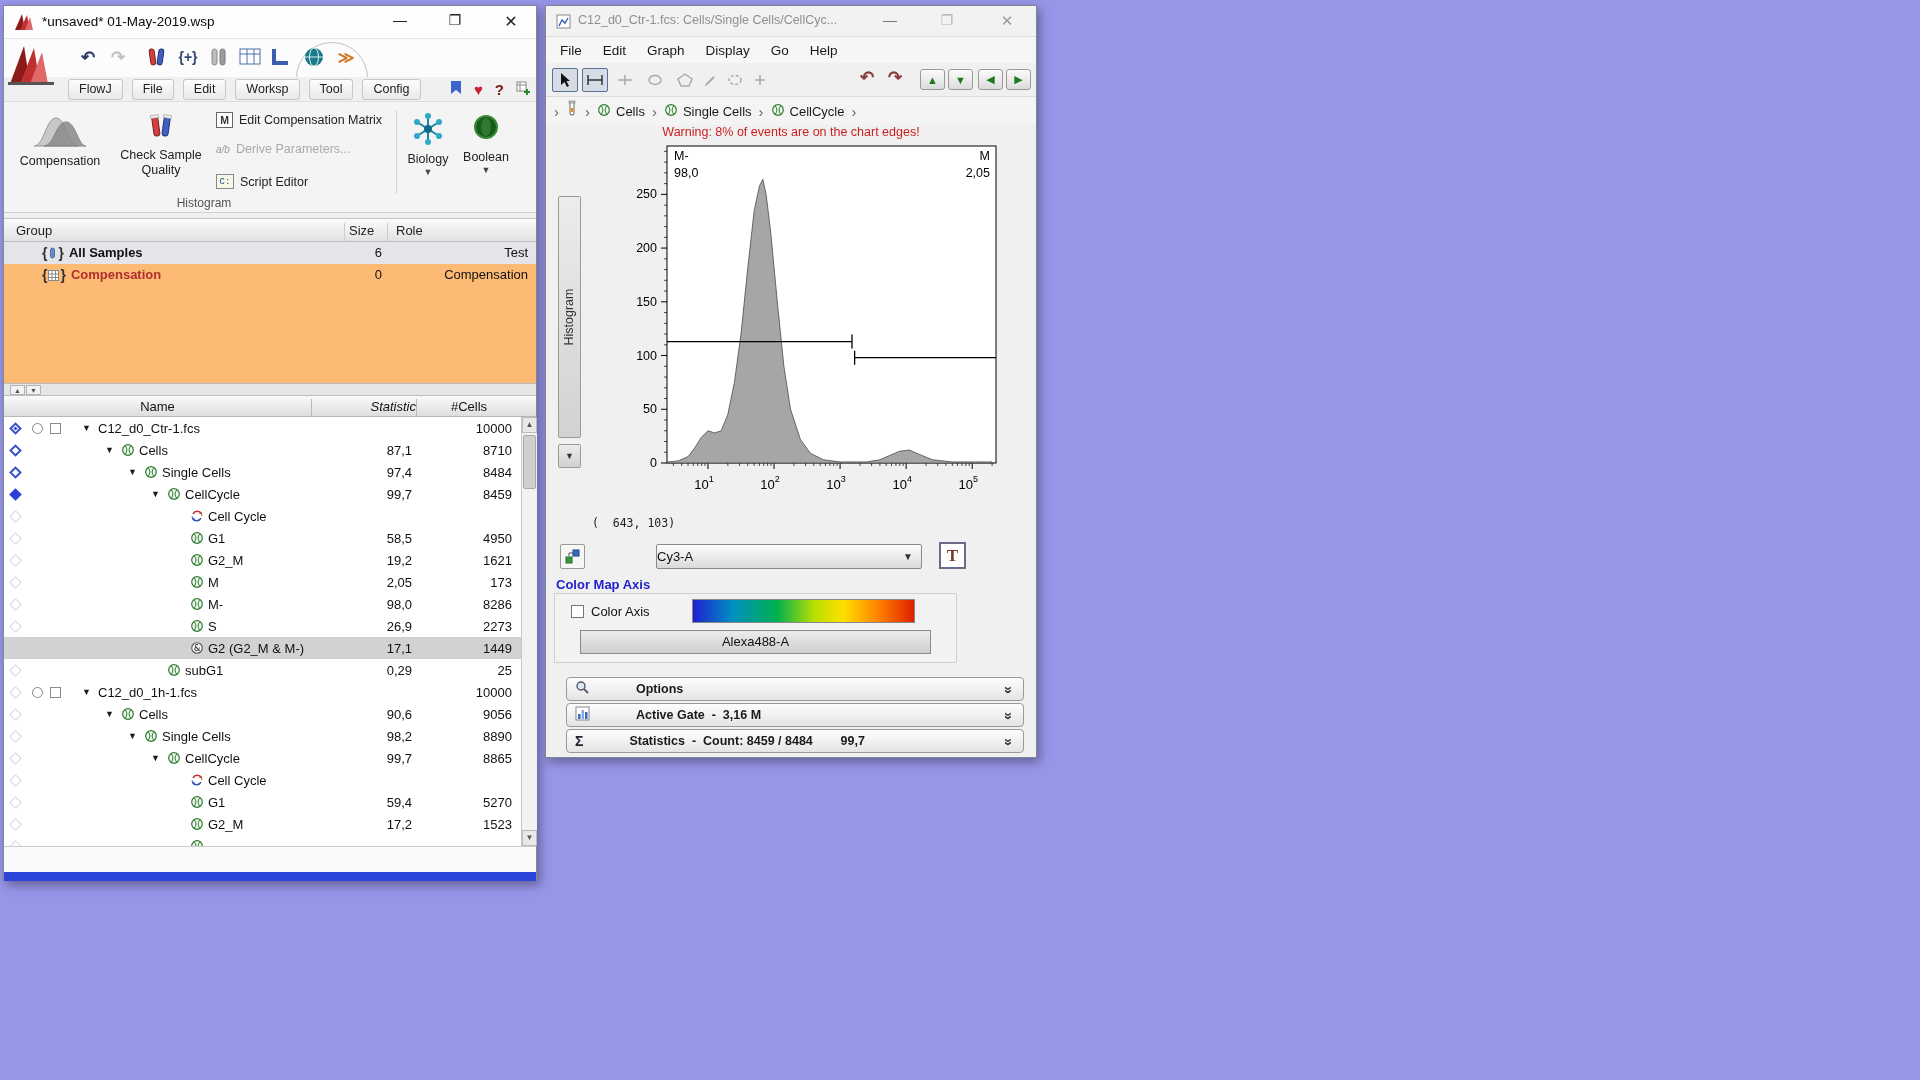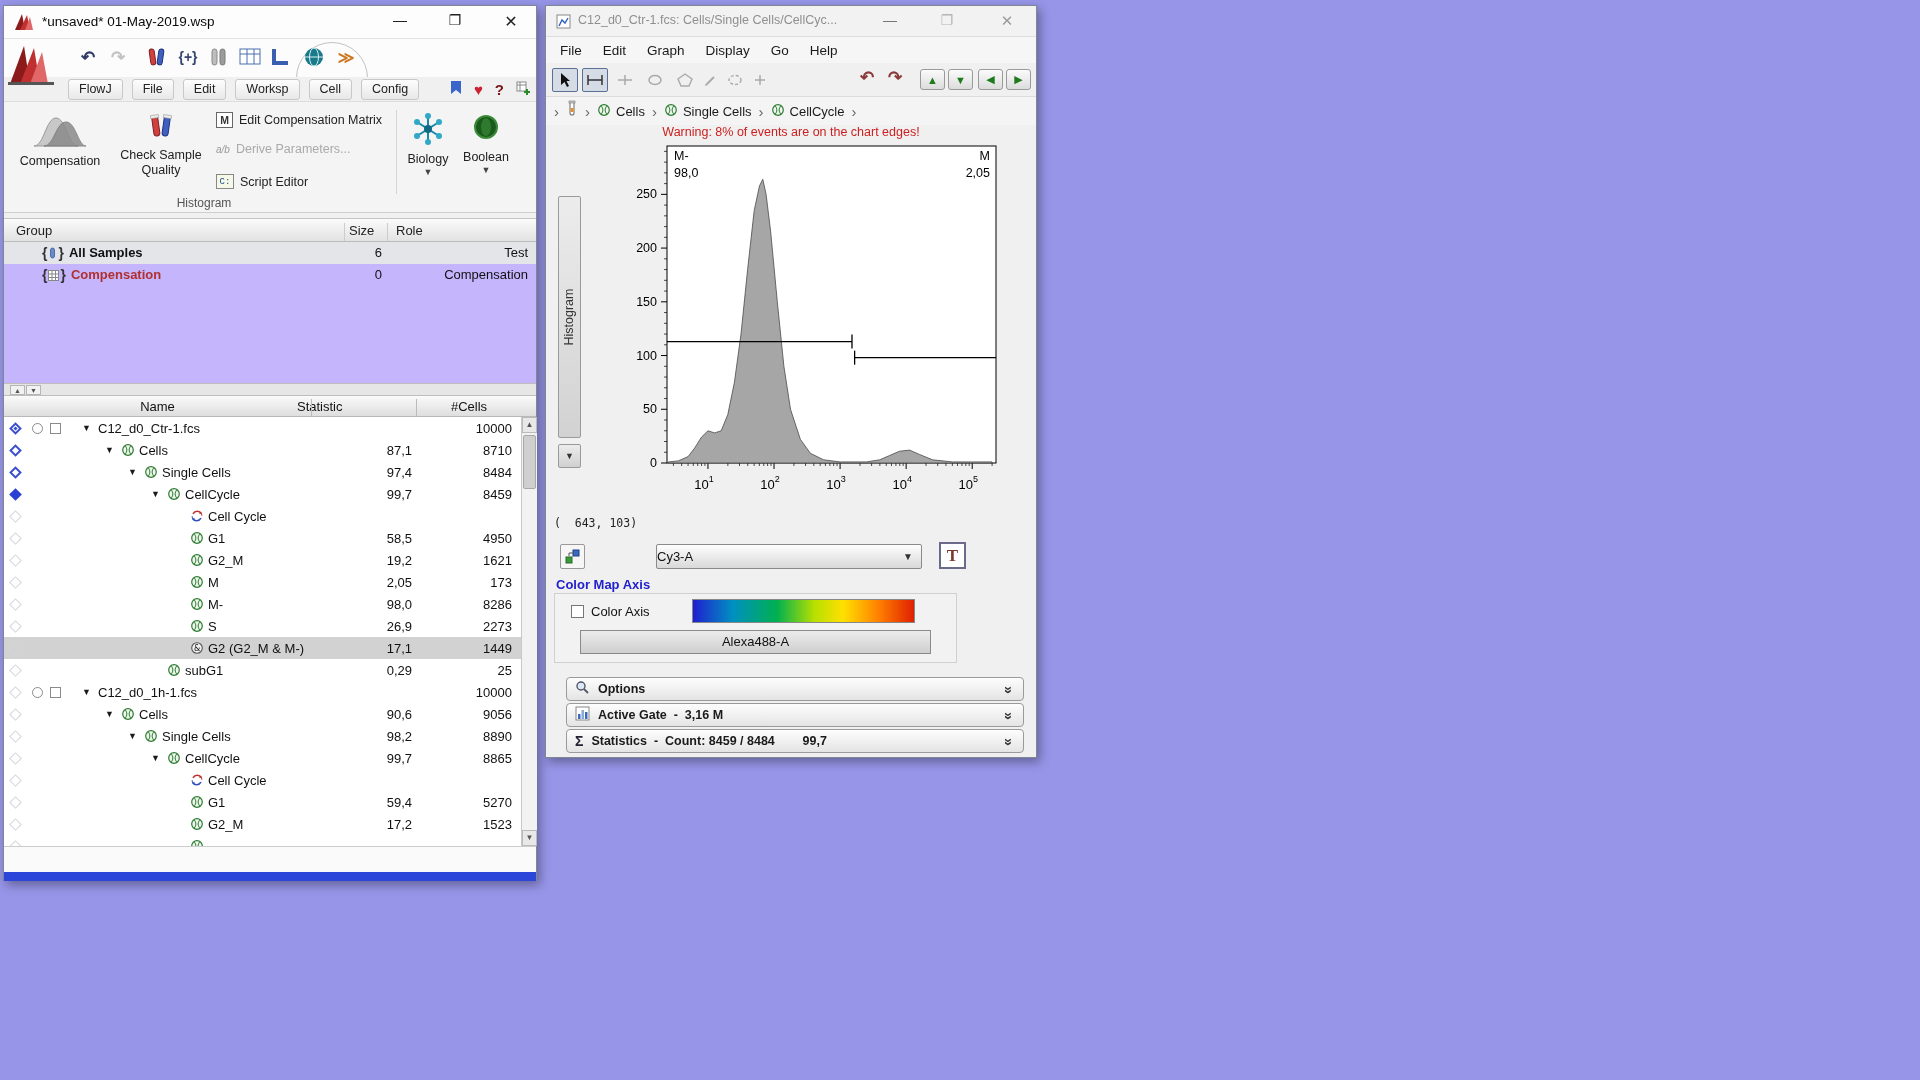--- a/index.html
+++ b/index.html
@@ -1,20 +1,20 @@
 <!DOCTYPE html>
 <html><head>
 <meta charset="utf-8">
 <style>
   * { box-sizing: border-box; margin: 0; padding: 0; }
   html,body { width:1920px; height:1080px; overflow:hidden; }
   body { font-family:"Liberation Sans", sans-serif; font-size:13px; color:#111; }
   .desktop { position:absolute; inset:0; }
   .win { position:absolute; background:#f0f0f0; border:1px solid #7f8694; box-shadow:3px 4px 10px rgba(0,0,0,.35); }
-  .pre { white-space:pre; }
+  .pre { white-space:pre;margin-left:38px; }
 
   
   .main-win { left:3px; top:5px; width:534px; height:876px; }
   .mw-titlebar { position:absolute; left:0; top:0; right:0; height:33px; background:#fdfdfd; border-bottom:1px solid #e3e3e3; }
   .mw-appicon { position:absolute; left:10px; top:6px; }
   .mw-title { position:absolute; left:38px; top:8px; font-size:13.5px; color:#0a0a0a; }
   .wbtn { position:absolute; top:6px; width:22px; text-align:center; font-size:14px; color:#222; cursor:default; }
   .mw-min { right:125px; } .mw-max { right:70px; } .mw-close { right:14px; font-size:16px; }
   .mw-toolbar { position:absolute; left:0; top:33px; right:0; height:38px; background:#fcfcfc; overflow:hidden; }
   .deco-circle { position:absolute; left:292px; top:3px; width:72px; height:72px; border:1px solid #c2c2c2; border-radius:50%; }
@@ -34,40 +34,40 @@
   .rb-label { margin-top:3px; line-height:15px; }
   .rb-item { position:absolute; left:0; display:flex; align-items:center; gap:6px; font-size:12.5px; color:#222; white-space:nowrap; }
   .rb-item.dis { color:#aaa; }
   .mini-box { display:inline-flex; width:17px; height:16px; border:1px solid #666; align-items:center; justify-content:center; font-size:10.5px; font-weight:bold; color:#333; background:#fff; }
   .mini-frac { font-size:10px; color:#999; font-style:italic; }
   .mini-script { display:inline-flex; width:18px; height:15px; border:1px solid #888; align-items:center; justify-content:center; font-size:9px; font-family:"Liberation Mono",monospace; color:#1a4a8a; background:#f6f8e8; }
   .rb-drop { font-size:9px; color:#444; }
   .rb-section { position:absolute; left:140px; width:120px; bottom:2px; text-align:center; color:#555; font-size:12px; }
   .rb-vsep { position:absolute; left:392px; top:8px; bottom:18px; width:1px; background:#d5d5d5; }
 
-  .mw-grouptable { position:absolute; left:0; top:212px; right:0; height:165px; background:#c4b5fd; }
+  .mw-grouptable { position:absolute; left:0; top:212px; right:0; height:165px; background:#fdba74; }
   .gt-header { position:absolute; left:0; top:0; right:0; height:24px; background:linear-gradient(#fbfbfb,#e2e2e2); border-top:1px solid #c4c4c4; border-bottom:1px solid #bcbcbc; font-size:13px; color:#222; }
   .gt-header span { position:absolute; top:4px; }
   .gh-group { left:12px; } .gh-size { left:345px; } .gh-role { left:392px; }
   .gt-colsep { position:absolute; top:0; bottom:0; width:1px; background:#cccccc; }
   .grow { position:relative; height:22px; line-height:22px; }
   .grow.sel { background:#e4e5e9; }
   .gname { position:absolute; left:38px; display:flex; align-items:center; gap:5px; height:22px; }
   .gname.b .gtext { font-weight:bold; }
   .gname.red .gtext { color:#b03030; }
   .gicon { font-weight:bold; color:#333; font-size:14px; display:inline-flex; align-items:center; gap:1px; }
   .gsize { position:absolute; left:300px; width:78px; text-align:right; }
   .grole { position:absolute; right:8px; }
   .mw-splitter { position:absolute; left:0; top:377px; right:0; height:13px; background:#e6e6e6; border-top:1px solid #bdbdbd; border-bottom:1px solid #bdbdbd; }
   .split-btn { position:absolute; top:1px; width:15px; height:10px; font-size:7px; line-height:9px; text-align:center; color:#555; background:#f2f2f2; border:1px solid #b5b5b5; }
 
   .mw-treeheader { position:absolute; left:0; top:390px; right:0; height:21px; background:linear-gradient(#fafafa,#dedede); border-bottom:1px solid #b8b8b8; font-size:13px; }
   .mw-treeheader span { position:absolute; top:3px; }
   .th-name { left:0; width:307px; text-align:center; }
-  .th-stat { left:293px; width:105px; text-align:left; }
+  .th-stat { left:307px; width:105px; text-align:right;font-style:italic; }
   .th-cells { left:412px; width:106px; text-align:center; }
   .th-sep { position:absolute; top:0; bottom:0; width:1px; background:#bbb; }
   .mw-treebody { position:absolute; left:0; top:411px; width:517px; height:429px; background:#fff; overflow:hidden; }
   .trow { position:relative; height:22px; display:flex; align-items:center; font-size:13px; }
   .trow.sel { background:#d2d2d2; }
   .tlead { display:flex; align-items:center; width:78px; flex:0 0 78px; padding-left:7px; }
   .dia { width:9px; height:9px; display:inline-block; transform:rotate(45deg); margin-right:9px; flex:0 0 9px; }
   .dia.open { border:2px solid #3a4fd0; }
   .dia.filled { background:#2a3fd4; }
   .dia.dot { border:2px solid #3a4fd0; position:relative; }
@@ -204,21 +204,21 @@
           <polygon points="22,42 34,10 40,42" fill="#e06868"></polygon>
           <rect x="0" y="40" width="46" height="3" fill="#555"></rect>
         </svg>
     </div>
 
     <div class="mw-tabs">
         <span class="mw-tab">FlowJ</span>
         <span class="mw-tab">File</span>
         <span class="mw-tab">Edit</span>
         <span class="mw-tab">Worksp</span>
-        <span class="mw-tab">Cell</span>
+        <span class="mw-tab">Tool</span>
         <span class="mw-tab">Config</span>
       </div>
     <div class="mw-tab-extras">
       <span><svg width="12" height="15">
             <path d="M1 1 h10 v13 l-5 -4 l-5 4 z" fill="#3a66cc"></path>
           </svg></span>
       <span class="heart">♥</span>
       <span class="qmark">?</span>
       <span><svg width="14" height="14">
             <rect x="1" y="1" width="9" height="9" fill="#fff" stroke="#888"></rect>

